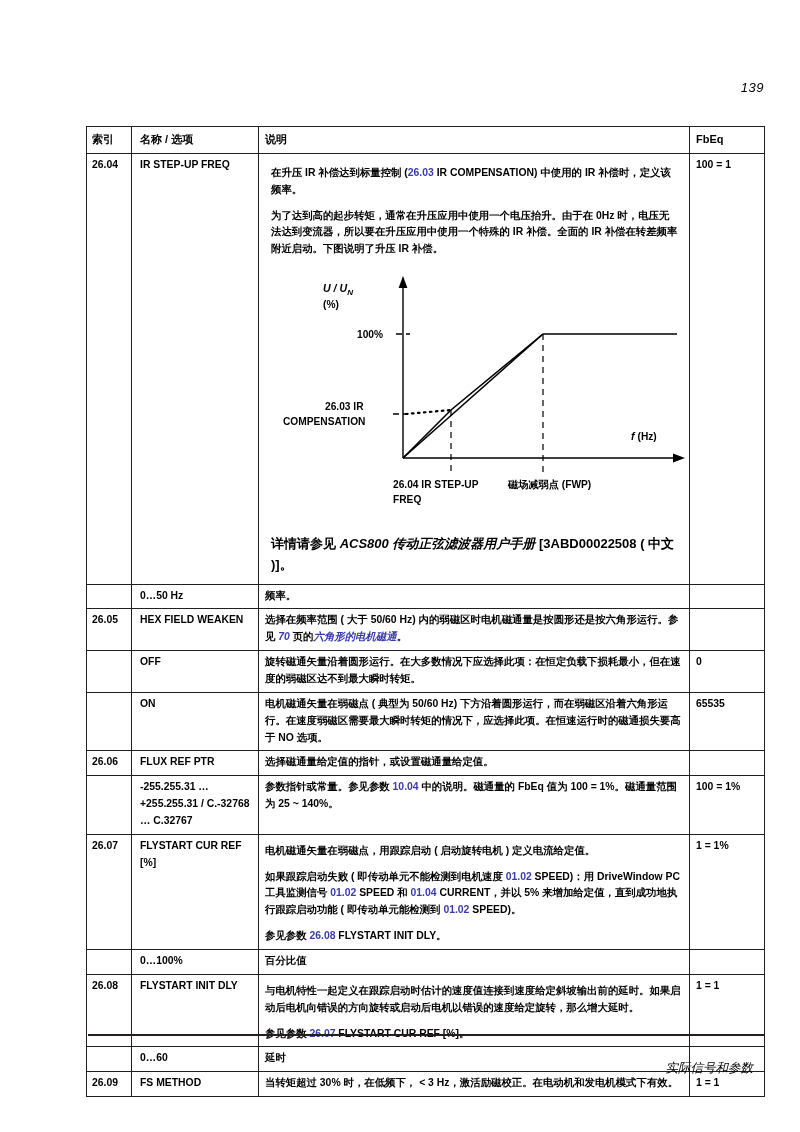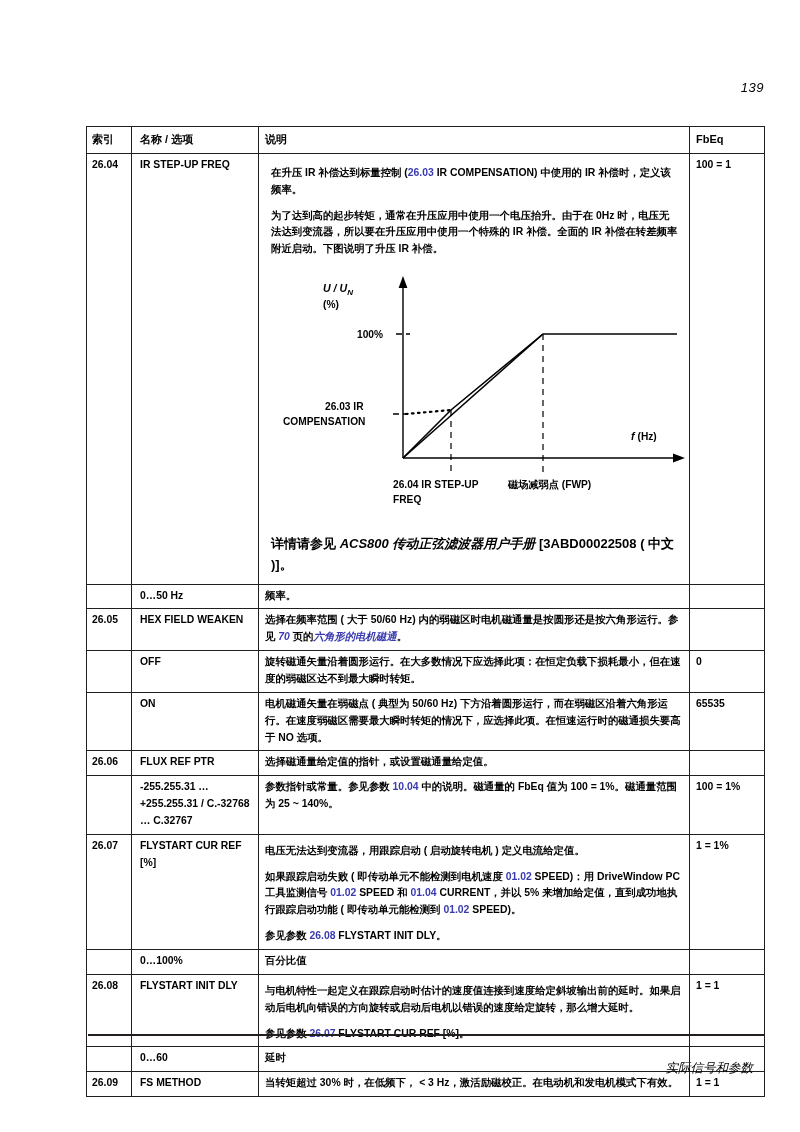--- a/index.html
+++ b/index.html
@@ -237,21 +237,21 @@
         <td class="idx"></td>
         <td class="nm opt">-255.255.31 … +255.255.31 / C.-32768 … C.32767</td>
         <td>参数指针或常量。参见参数 <span class="ref">10.04</span> 中的说明。磁通量的 FbEq 值为 100 = 1%。磁通量范围为 25 ~ 140%。</td>
         <td>100 = 1%</td>
       </tr>
 
       <tr>
         <td class="idx">26.07</td>
         <td class="nm">FLYSTART CUR REF [%]</td>
         <td>
-          <p class="para">电压无法达到变流器，用跟踪启动 ( 启动旋转电机 ) 定义电流给定值。</p>
+          <p class="para">电机磁通矢量在弱磁点，用跟踪启动 ( 启动旋转电机 ) 定义电流给定值。</p>
           <p class="para">如果跟踪启动失败 ( 即传动单元不能检测到电机速度 <span class="ref">01.02</span> SPEED)：用 DriveWindow PC 工具监测信号 <span class="ref">01.02</span> SPEED 和 <span class="ref">01.04</span> CURRENT，并以 5% 来增加给定值，直到成功地执行跟踪启动功能 ( 即传动单元能检测到 <span class="ref">01.02</span> SPEED)。</p>
           <p class="para">参见参数 <span class="ref">26.08</span> FLYSTART INIT DLY。</p>
         </td>
         <td>1 = 1%</td>
       </tr>
 
       <tr>
         <td class="idx"></td>
         <td class="nm opt">0…100%</td>
         <td>百分比值</td>

